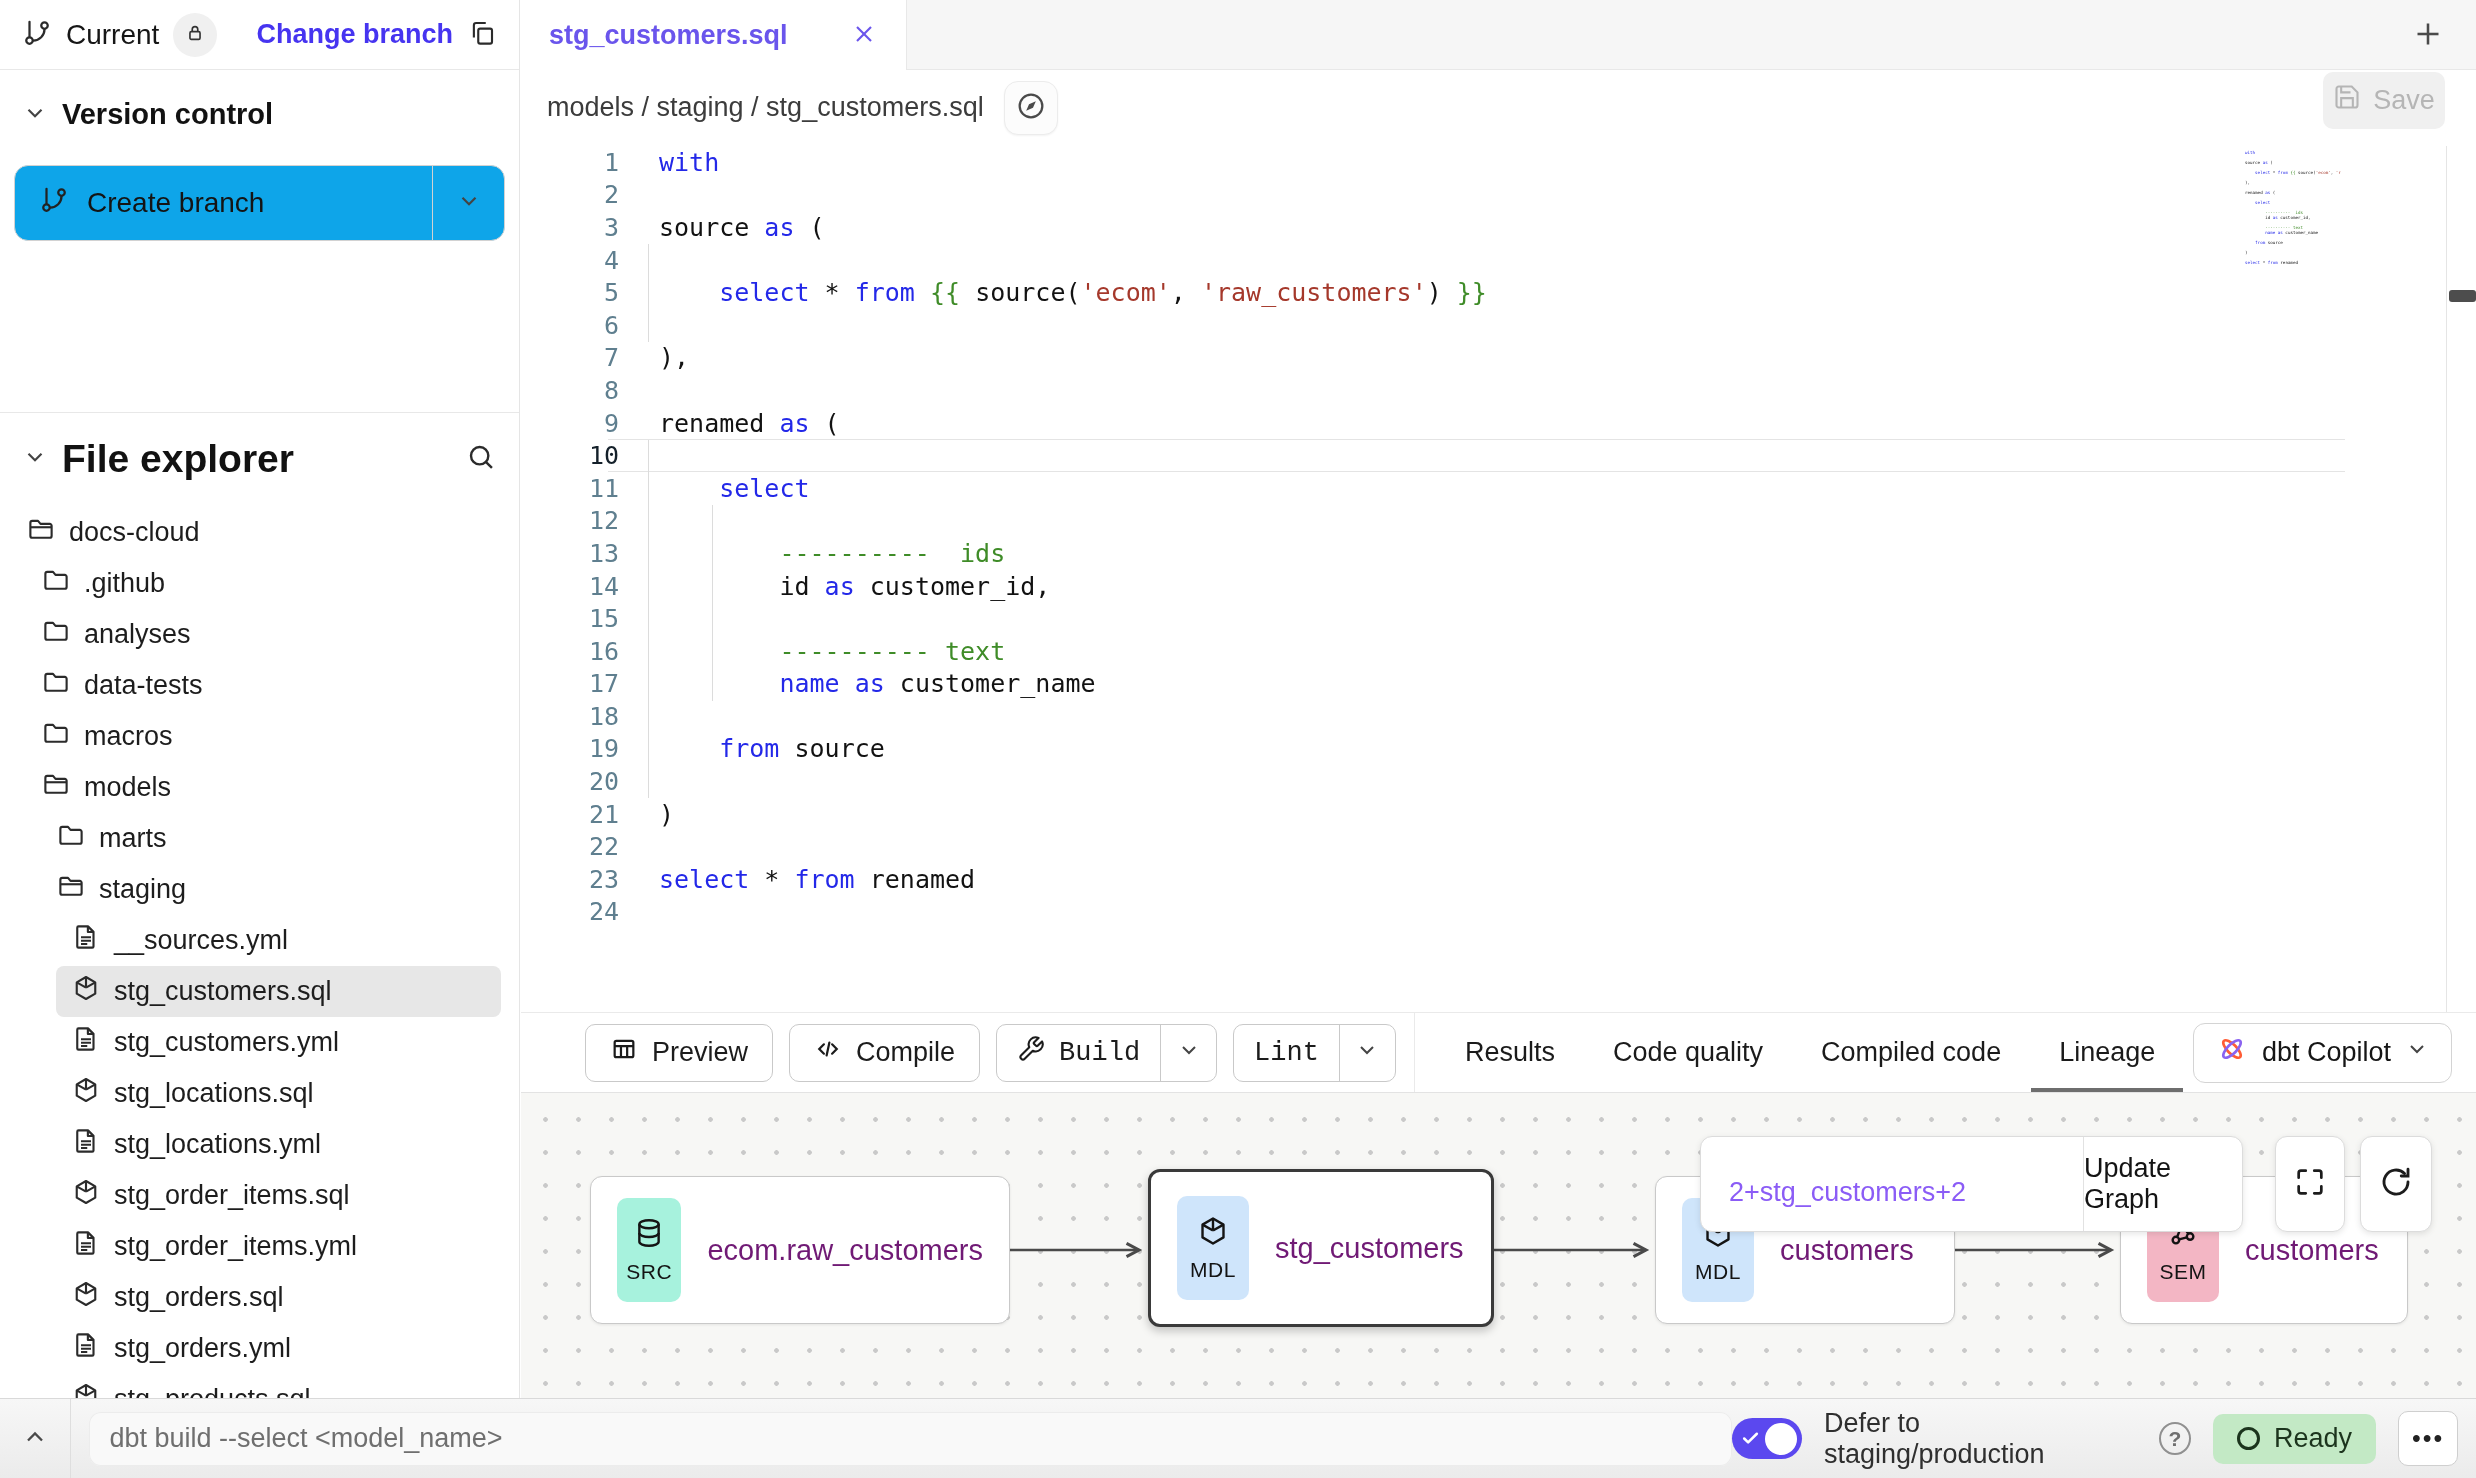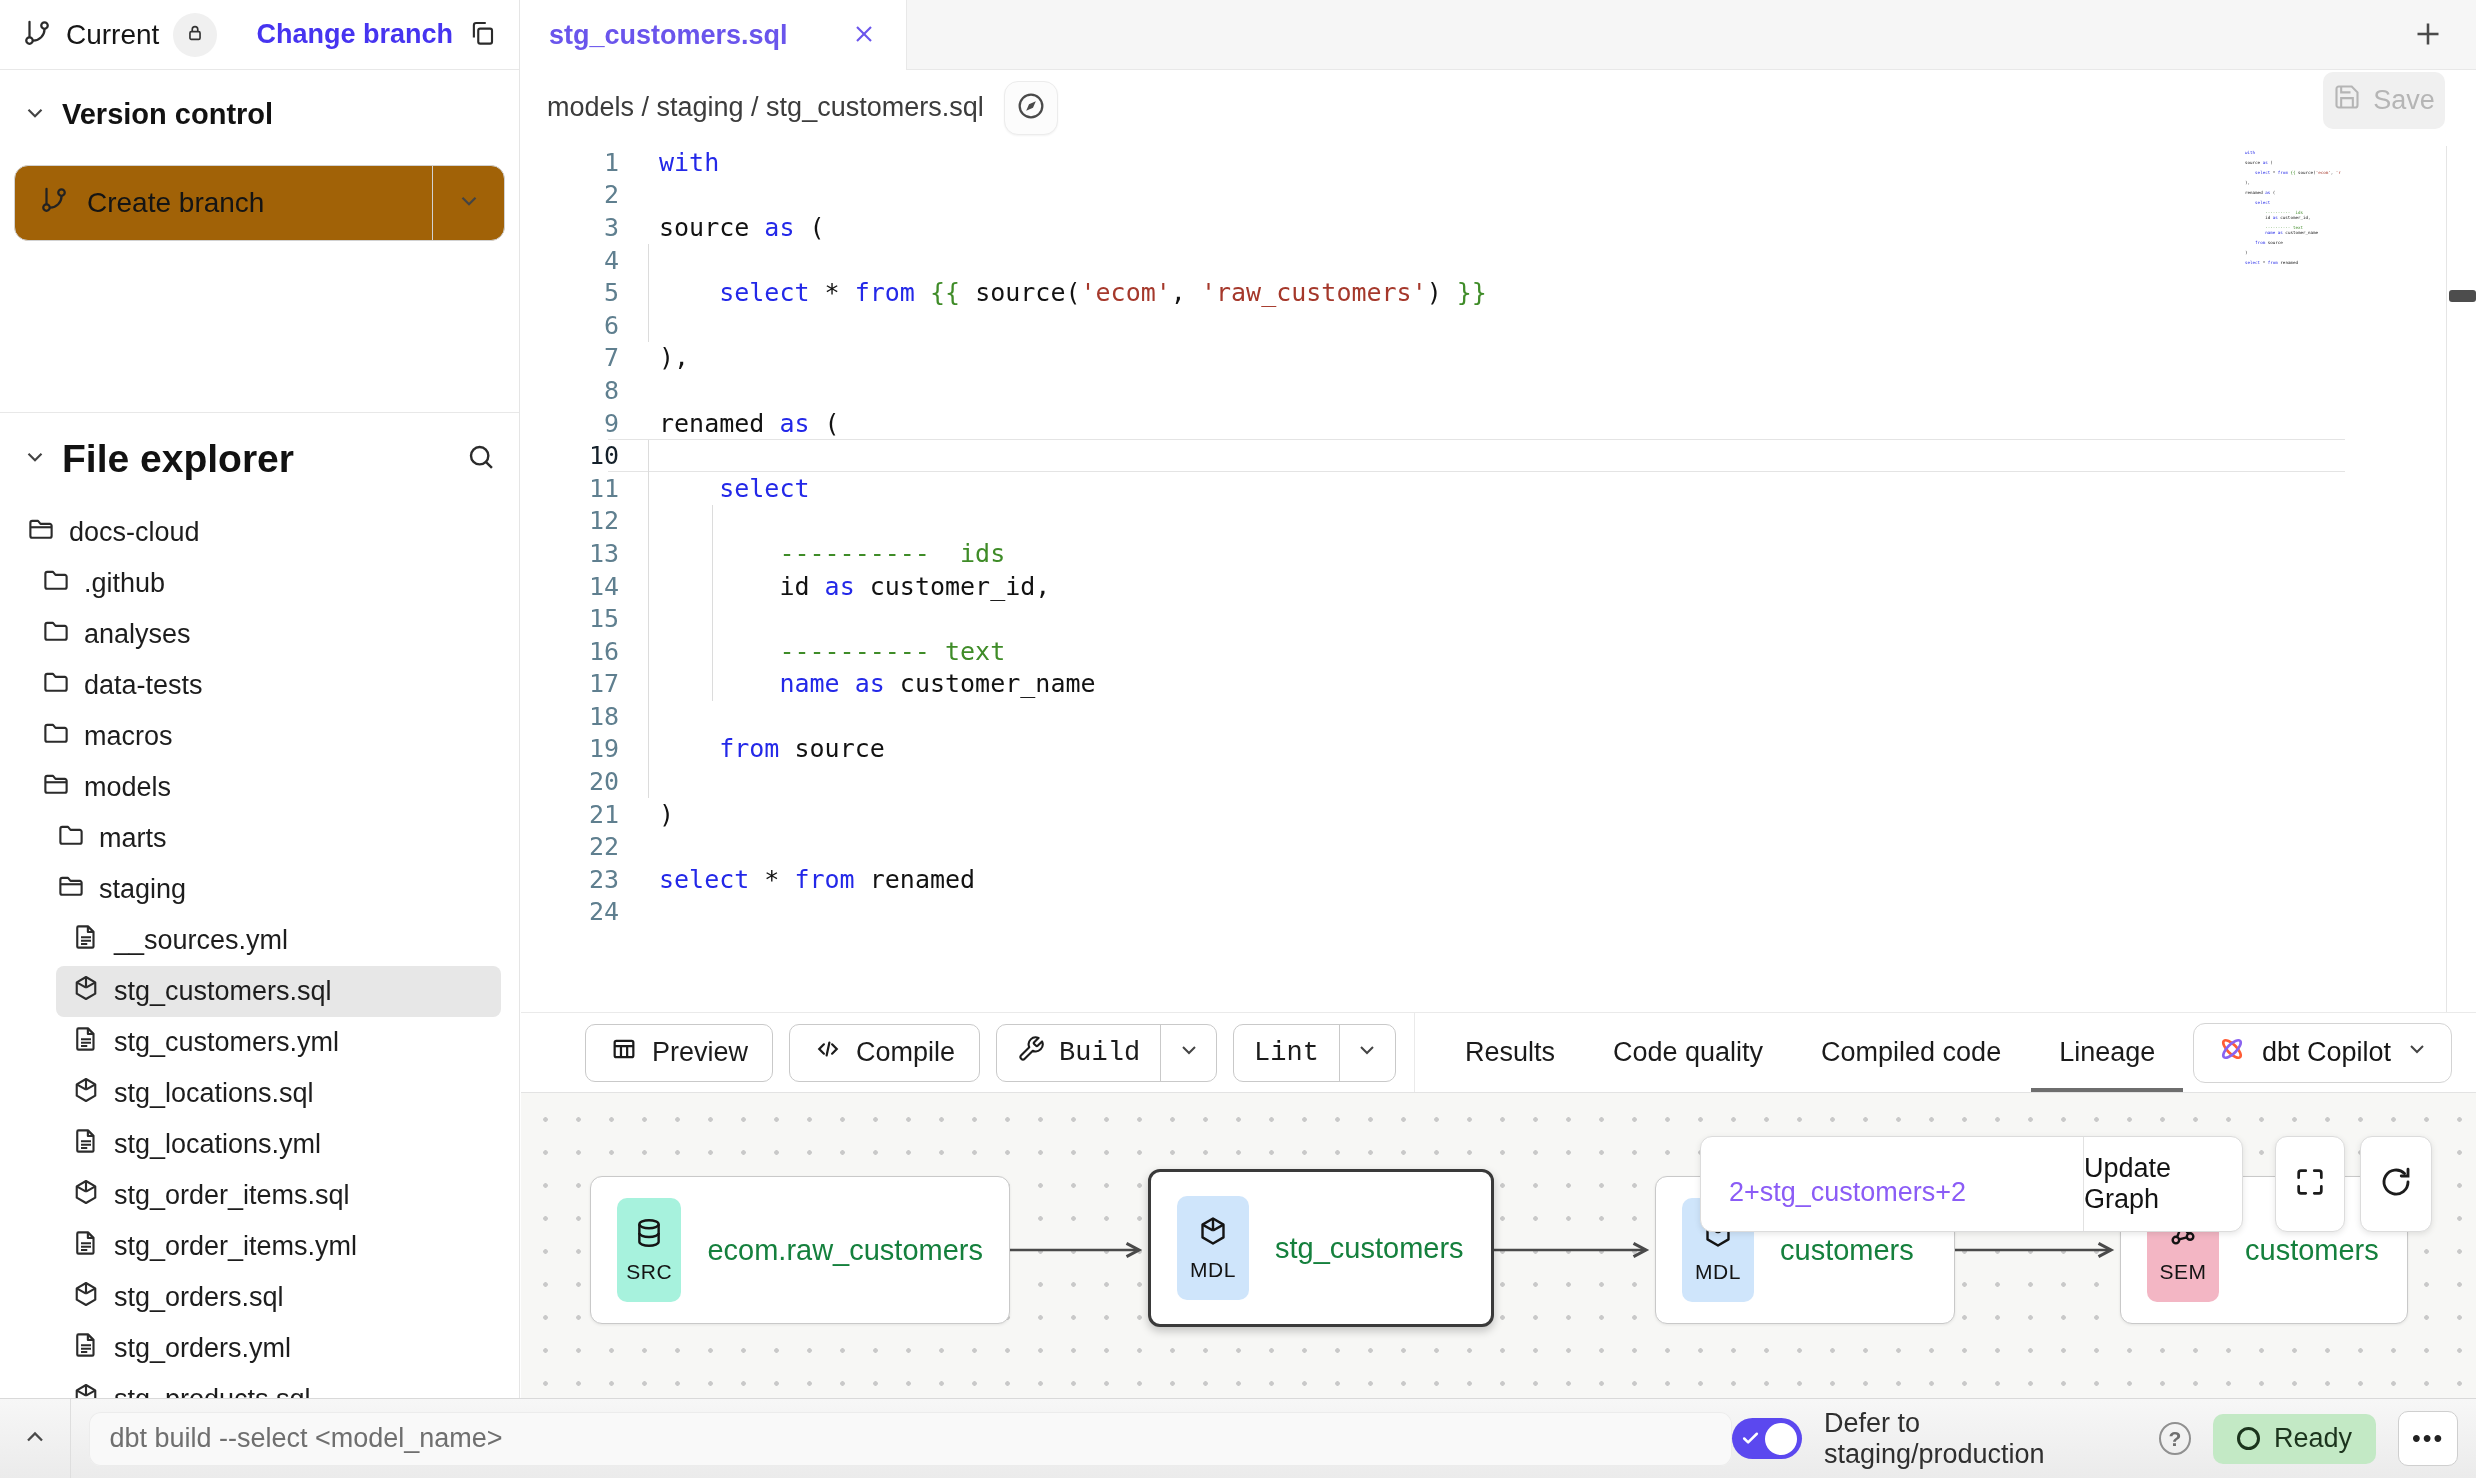--- a/index.html
+++ b/index.html
@@ -9,21 +9,21 @@
   
   .sidebar { position:absolute; left:0; top:0; width:520px; height:1398px; background:#fff; border-right:1px solid #e5e5e5; overflow:hidden; }
   .branchbar { height:70px; border-bottom:1px solid #e8e8e8; display:flex; align-items:center; padding:0 22px; gap:14px; }
   .branchbar .lbl { font-size:28px; color:#161616; }
   .lock-badge { width:44px; height:44px; border-radius:50%; background:#f0f0f0; display:flex; align-items:center; justify-content:center; }
   .spacer { flex:1; }
   .link { font-size:27px; font-weight:600; color:#4634f0; cursor:pointer; }
   .vc-section { height:343px; border-bottom:1px solid #e8e8e8; padding:20px 14px 0 14px; }
   .sec-head { display:flex; align-items:center; gap:14px; padding:8px 8px; }
   .sec-head .title { font-size:29px; font-weight:700; color:#121212; }
-  .create-branch { margin-top:26px; height:76px; border:1.5px solid #d2d2d2; border-radius:14px; display:flex; align-items:stretch; background:#a16207; }
+  .create-branch { margin-top:26px; height:76px; border:1.5px solid #d2d2d2; border-radius:14px; display:flex; align-items:stretch; background:#0ea5e9; }
   .create-branch .main-seg { flex:1; display:flex; align-items:center; gap:18px; padding:0 24px; font-size:28px; color:#141414; }
   .create-branch .dd-seg { width:72px; border-left:1.5px solid #d2d2d2; display:flex; align-items:center; justify-content:center; }
   .fe-section { padding:14px 14px 0 14px; }
   .fe-head { display:flex; align-items:center; gap:14px; padding:10px 8px; }
   .fe-head .title { font-size:39px; font-weight:700; color:#121212; }
   .fe-head .spacer { flex:1; }
   #file-tree { margin-top:16px; }
   .fe-row { height:51px; display:flex; align-items:center; gap:13px; font-size:27px; color:#1d1d1d; cursor:pointer; }
   .fe-row.sel { background:#e7e7e7; border-radius:8px; margin-left:42px; margin-right:4px; }
   .fe-row svg { flex:0 0 auto; }
@@ -70,21 +70,21 @@
   
   .lineage { position:absolute; top:1092px; left:0; width:1955px; height:306px; border-top:1px solid #e3e3e3;
     background-color:#f7f7f5;
     background-image:radial-gradient(circle,#c9c9c9 2px,transparent 2.6px);
     background-size:33px 33px; background-position:8px 10px; overflow:hidden; }
   .edges { position:absolute; left:0; top:0; }
   .lnode { position:absolute; background:#fff; border:1.5px solid #c9c9c9; border-radius:12px; box-shadow:0 1px 3px rgba(0,0,0,.08); display:flex; align-items:center; gap:26px; padding:0 26px; }
   .lnode.selected { border:3px solid #3a3a3a; box-shadow:0 4px 10px rgba(0,0,0,.22); }
   .lnode .nbadge { width:72px; height:104px; border-radius:10px; display:flex; flex-direction:column; align-items:center; justify-content:center; gap:6px; }
   .lnode .nbadge .blabel { font-size:21px; color:#141414; letter-spacing:.5px; }
-  .lnode .nlabel { font-size:29px; color:#15803d; font-weight:500; }
+  .lnode .nlabel { font-size:29px; color:#701a75; font-weight:500; }
   .badge-src { background:#a7f2dd; } .badge-mdl { background:#cfe5fb; } .badge-sem { background:#f3b6c4; }
   .n1 { left:69px;  top:83px; width:420px; height:148px; }
   .n2 { left:627px; top:76px; width:346px; height:158px; }
   .n3 { left:1134px; top:83px; width:300px; height:148px; }
   .n4 { left:1599px; top:83px; width:288px; height:148px; }
   .graph-controls { position:absolute; left:1179px; top:43px; height:96px; width:543px; background:#fff; border:1px solid #dcdcdc; border-radius:12px; display:flex; align-items:stretch; box-shadow:0 2px 6px rgba(0,0,0,.10); }
   .sel-input { flex:1; border:none; outline:none; background:transparent; font-size:27px; color:#8b5cf6; padding:16px 0 0 28px; font-family:"Liberation Sans", sans-serif; }
   .update-btn { width:203px; border-left:1px solid #e2e2e2; display:flex; align-items:center; justify-content:center; font-size:27px; color:#141414; cursor:pointer; }
   .sq-btn { position:absolute; top:43px; height:96px; background:#fff; border:1px solid #dcdcdc; border-radius:12px; display:flex; align-items:center; justify-content:center; box-shadow:0 2px 6px rgba(0,0,0,.10); cursor:pointer; }
   .fs-btn { left:1754px; width:70px; }

